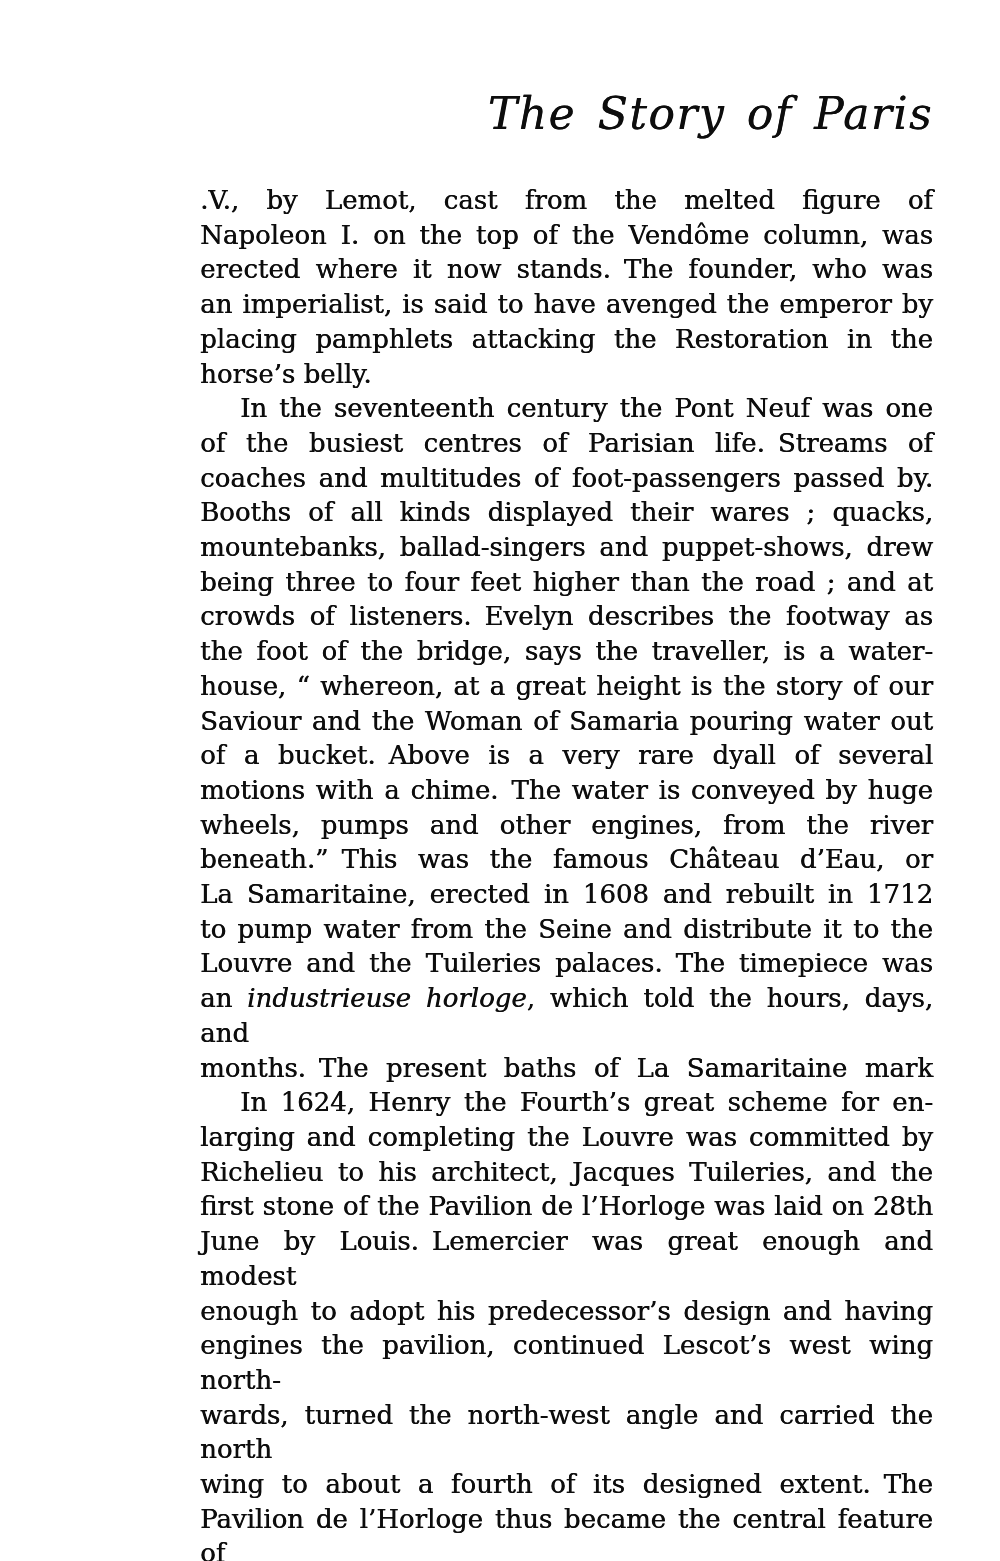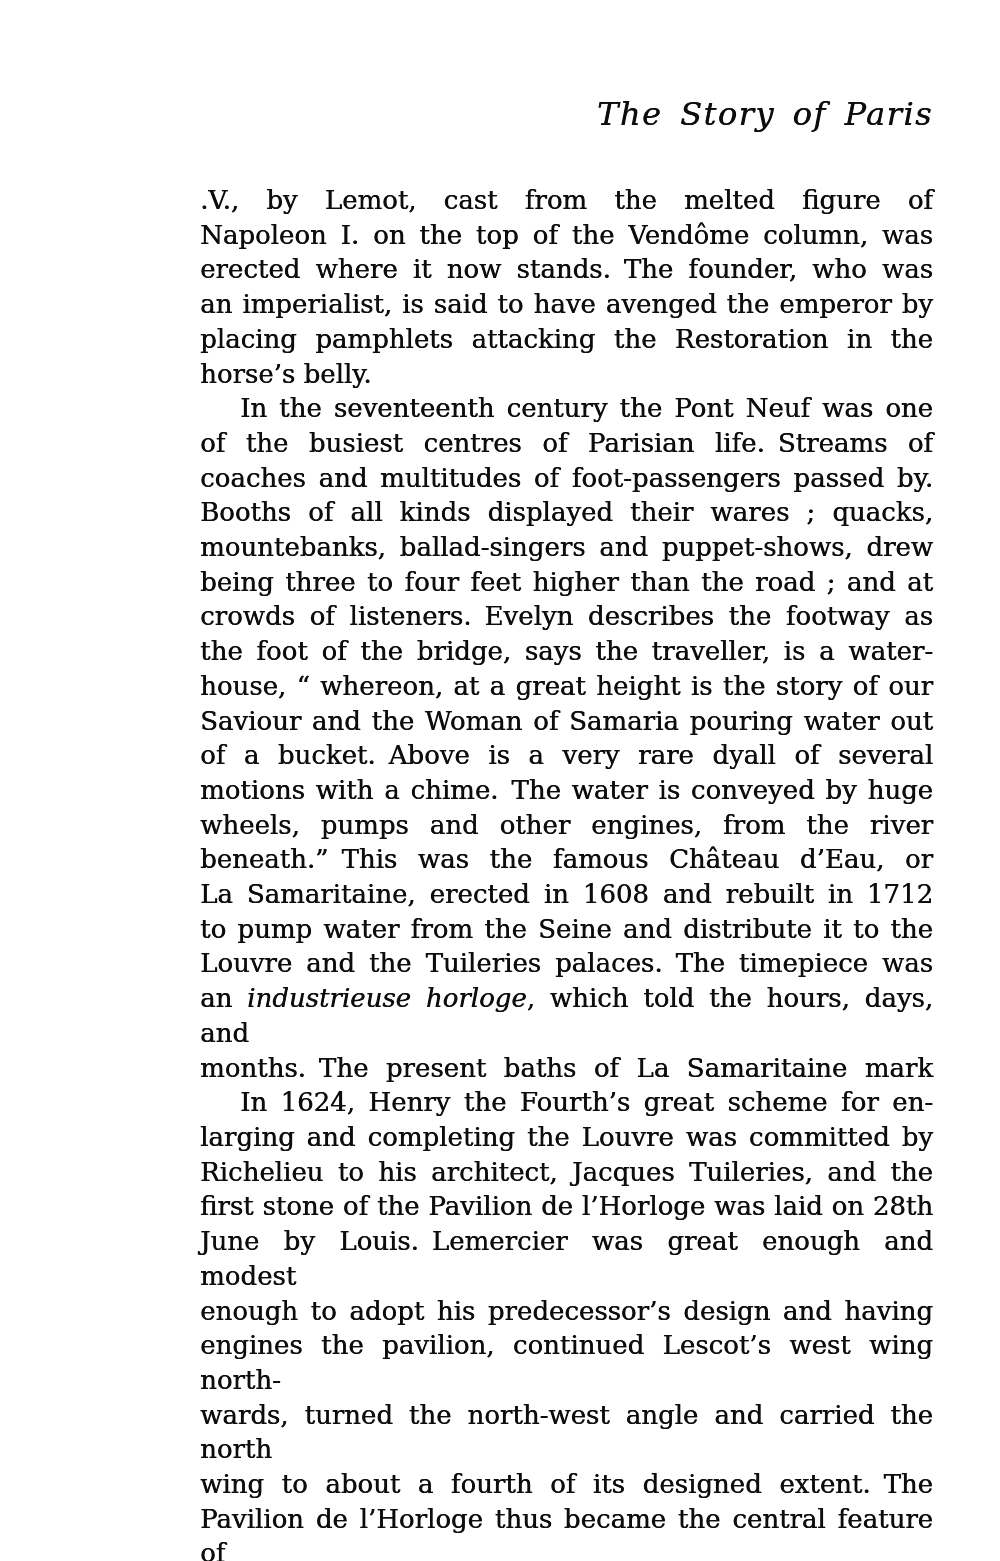--- a/index.html
+++ b/index.html
@@ -11,21 +11,21 @@
     box-sizing: border-box;
     padding: 86px 0 0 200px;
     color: #0d0d0d;
     overflow: hidden;
   }
   .column { width: 733px; }
   .running-head {
     text-align: right;
     font-family: "DejaVu Serif", serif;
     font-style: italic;
-    font-size: 32px;
+    font-size: 44px;
     line-height: 56px;
     height: 56px;
     letter-spacing: 1.5px;
     word-spacing: 6px;
     margin-bottom: 41px;
     text-shadow: 0.4px 0 0 currentColor;
     white-space: nowrap;
   }
   .text-block {
     font-family: "DejaVu Serif", serif;

